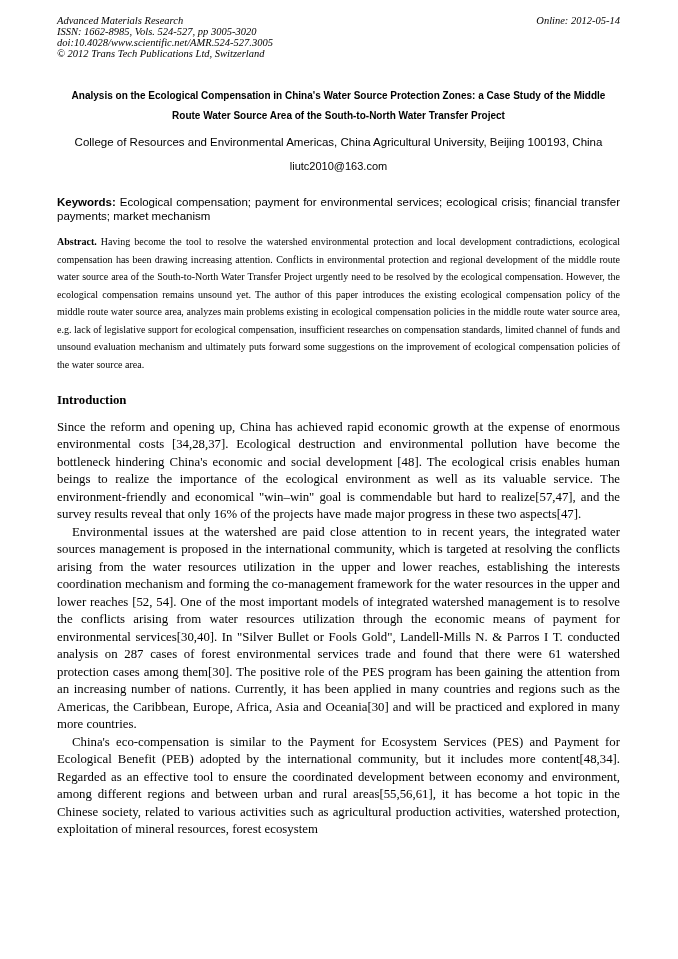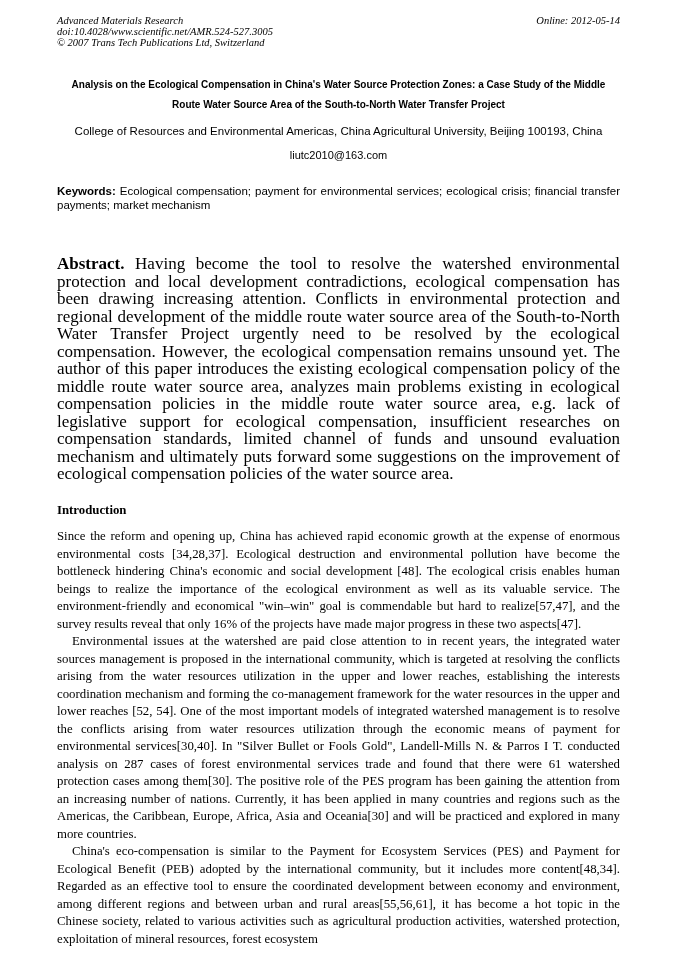--- a/index.html
+++ b/index.html
@@ -64,22 +64,22 @@
   .keywords {
     margin-top: 22px;
     font-family: "Liberation Sans", sans-serif;
     font-size: 11.5px;
     line-height: 14px;
     text-align: justify;
   }
   .keywords .kw-label { font-weight: bold; }
   
   .abstract {
-    margin-top: 43px;
-    font-size: 17px;
+    margin-top: 10px;
+    font-size: 10px;
     line-height: 17.5px;
     text-align: justify;
   }
   .abstract .ab-label { font-weight: bold; }
   .section-heading {
     margin-top: 19px;
     font-size: 12.8px;
     line-height: 17.5px;
     font-weight: bold;
   }
@@ -94,22 +94,23 @@
 </head>
 <body>
 
 <div class="page">
 
   <div class="journal-header">
     <div class="line1">
       <span>Advanced Materials Research</span>
       <span>Online: 2012-05-14</span>
     </div>
+    <div>ISSN: 1662-8985, Vols. 524-527, pp 3005-3020</div>
     <div>doi:10.4028/www.scientific.net/AMR.524-527.3005</div>
-    <div>© 2007 Trans Tech Publications Ltd, Switzerland</div>
+    <div>© 2012 Trans Tech Publications Ltd, Switzerland</div>
   </div>
 
   <h1 class="paper-title">Analysis on the Ecological Compensation in China's Water Source Protection Zones: a Case Study of the Middle Route Water Source Area of the South-to-North Water Transfer Project</h1>
 
 
   <div class="affiliation">College of Resources and Environmental Americas, China Agricultural University, Beijing 100193, China</div>
 
   <div class="email">liutc2010@163.com</div>
 
   <p class="keywords"><span class="kw-label">Keywords:</span> <span>Ecological compensation; payment for environmental services; ecological crisis; financial transfer payments; market mechanism</span></p>

